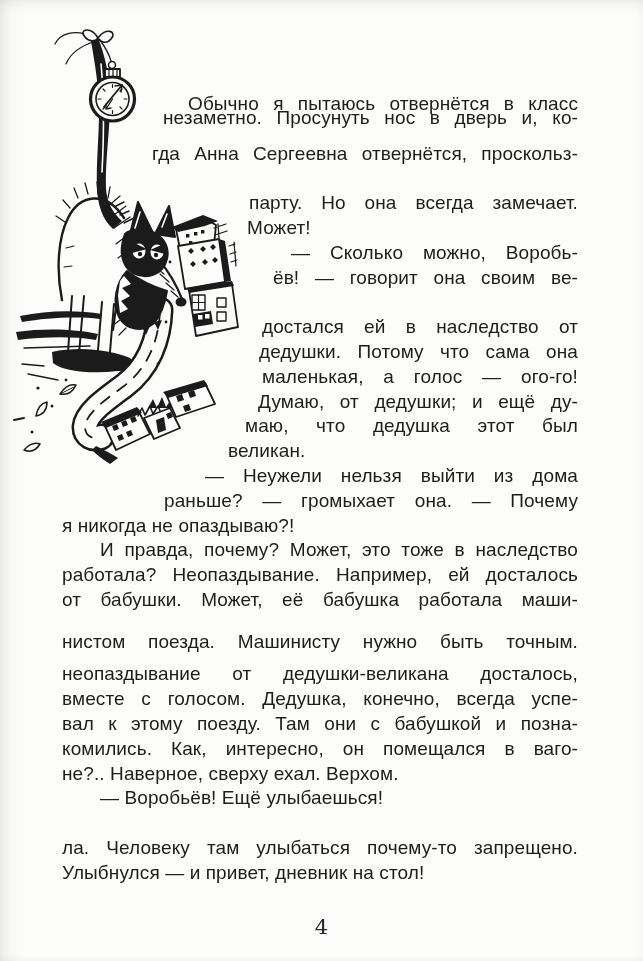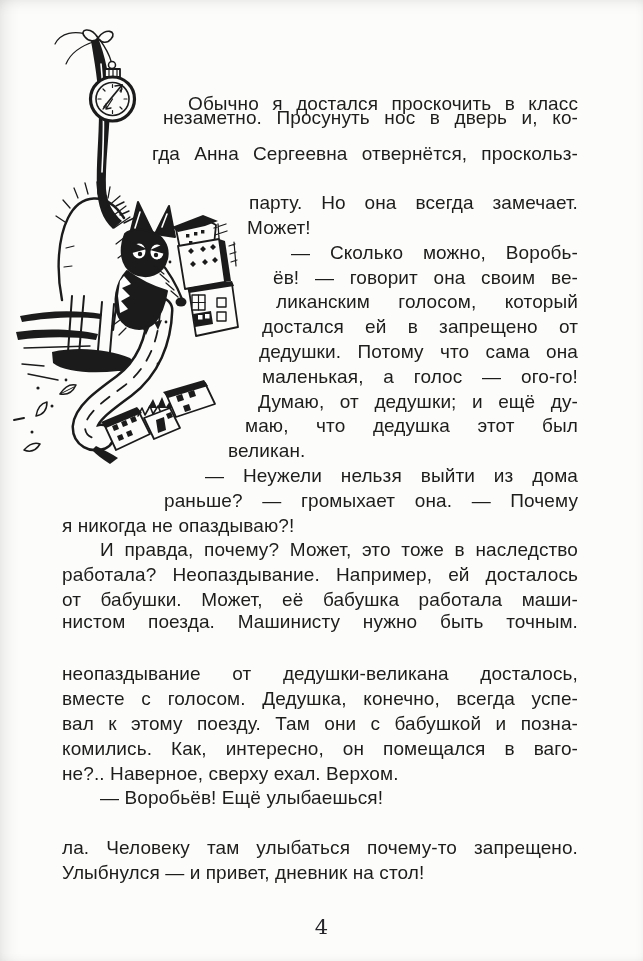--- a/index.html
+++ b/index.html
@@ -157,41 +157,40 @@
         <path d="M52,372 l14,-7" stroke-width="1"></path>
         <path d="M28,394 q2,-12 11,-14 q0,12 -11,14 Z" fill="#fcfcfb" stroke-width="1.5"></path>
         <path d="M16,428 q8,-9 16,-6 q-6,10 -16,6 Z" fill="#fcfcfb" stroke-width="1.5"></path>
         <path d="M6,398 l10,-2" stroke-width="2"></path>
         <circle cx="44" cy="384" r="1.5" fill="#1b1b1b" stroke="none"></circle>
         <circle cx="24" cy="410" r="1.5" fill="#1b1b1b" stroke="none"></circle>
       </g>
     </g>
   </svg>
 
-  <div class="ln j" style="left:188px;top:92px;width:390px">Обычно я достался проскочить в класс</div>
+  <div class="ln j" style="left:188px;top:92px;width:390px">Обычно я пытаюсь отвернётся в класс</div>
   <div class="ln j" style="left:163px;top:106px;width:415px">незаметно. Просунуть нос в дверь и, ко-</div>
   <div class="ln j" style="left:152px;top:142px;width:426px">гда Анна Сергеевна отвернётся, проскольз-</div>
   <div class="ln j" style="left:249px;top:191px;width:329px">парту. Но она всегда замечает.</div>
   <div class="ln r" style="left:247px;top:216px">Может!</div>
   <div class="ln j" style="left:291px;top:241px;width:287px">— Сколько можно, Воробь-</div>
   <div class="ln j" style="left:273px;top:266px;width:305px">ёв! — говорит она своим ве-</div>
-  <div class="ln j" style="left:276px;top:290px;width:302px">ликанским голосом, который</div>
-  <div class="ln j" style="left:262px;top:315px;width:316px">достался ей в запрещено от</div>
+  <div class="ln j" style="left:262px;top:315px;width:316px">достался ей в наследство от</div>
   <div class="ln j" style="left:259px;top:340px;width:319px">дедушки. Потому что сама она</div>
   <div class="ln j" style="left:262px;top:365px;width:316px">маленькая, а голос — ого-го!</div>
   <div class="ln j" style="left:258px;top:390px;width:320px">Думаю, от дедушки; и ещё ду-</div>
   <div class="ln j" style="left:245px;top:414px;width:333px">маю, что дедушка этот был</div>
   <div class="ln r" style="left:228px;top:439px">великан.</div>
   <div class="ln j" style="left:205px;top:464px;width:373px">— Неужели нельзя выйти из дома</div>
   <div class="ln j" style="left:164px;top:489px;width:414px">раньше? — громыхает она. — Почему</div>
   <div class="ln r" style="left:62px;top:514px">я никогда не опаздываю?!</div>
   <div class="ln j" style="left:100px;top:538px;width:478px">И правда, почему? Может, это тоже в наследство</div>
   <div class="ln j" style="left:62px;top:563px;width:516px">работала? Неопаздывание. Например, ей досталось</div>
   <div class="ln j" style="left:62px;top:588px;width:516px">от бабушки. Может, её бабушка работала маши-</div>
-  <div class="ln j" style="left:62px;top:610px;width:516px">нистом поезда. Машинисту нужно быть точным.</div>
+  <div class="ln j" style="left:62px;top:630px;width:516px">нистом поезда. Машинисту нужно быть точным.</div>
   <div class="ln j" style="left:62px;top:662px;width:516px">неопаздывание от дедушки-великана досталось,</div>
   <div class="ln j" style="left:62px;top:687px;width:516px">вместе с голосом. Дедушка, конечно, всегда успе-</div>
   <div class="ln j" style="left:62px;top:712px;width:516px">вал к этому поезду. Там они с бабушкой и позна-</div>
   <div class="ln j" style="left:62px;top:737px;width:516px">комились. Как, интересно, он помещался в ваго-</div>
   <div class="ln r" style="left:62px;top:762px">не?.. Наверное, сверху ехал. Верхом.</div>
   <div class="ln r" style="left:100px;top:786px">— Воробьёв! Ещё улыбаешься!</div>
   <div class="ln j" style="left:62px;top:836px;width:516px">ла. Человеку там улыбаться почему-то запрещено.</div>
   <div class="ln r" style="left:62px;top:861px">Улыбнулся — и привет, дневник на стол!</div>
 
   <div class="pgnum">4</div>

